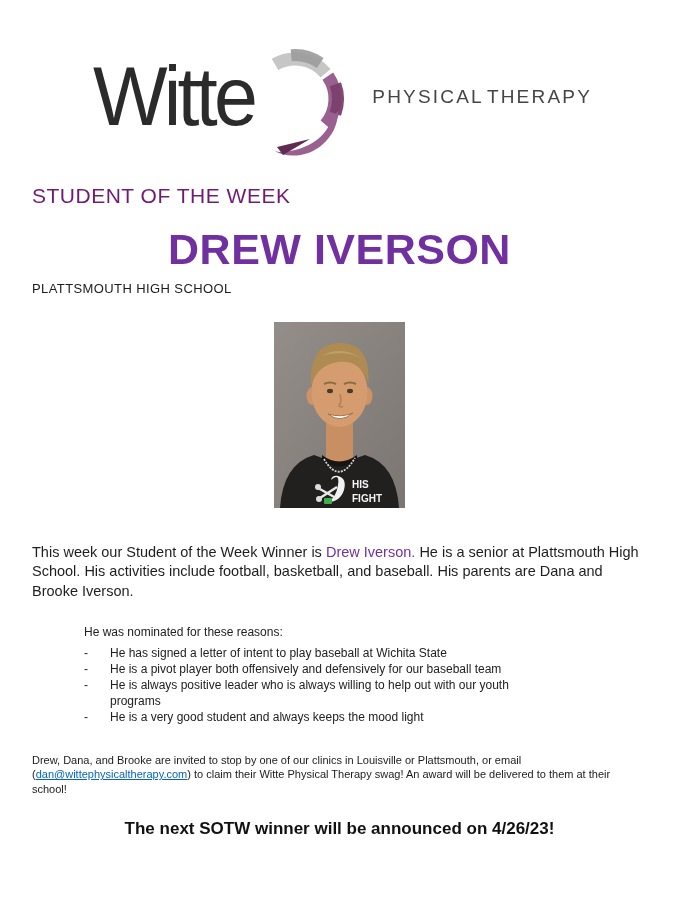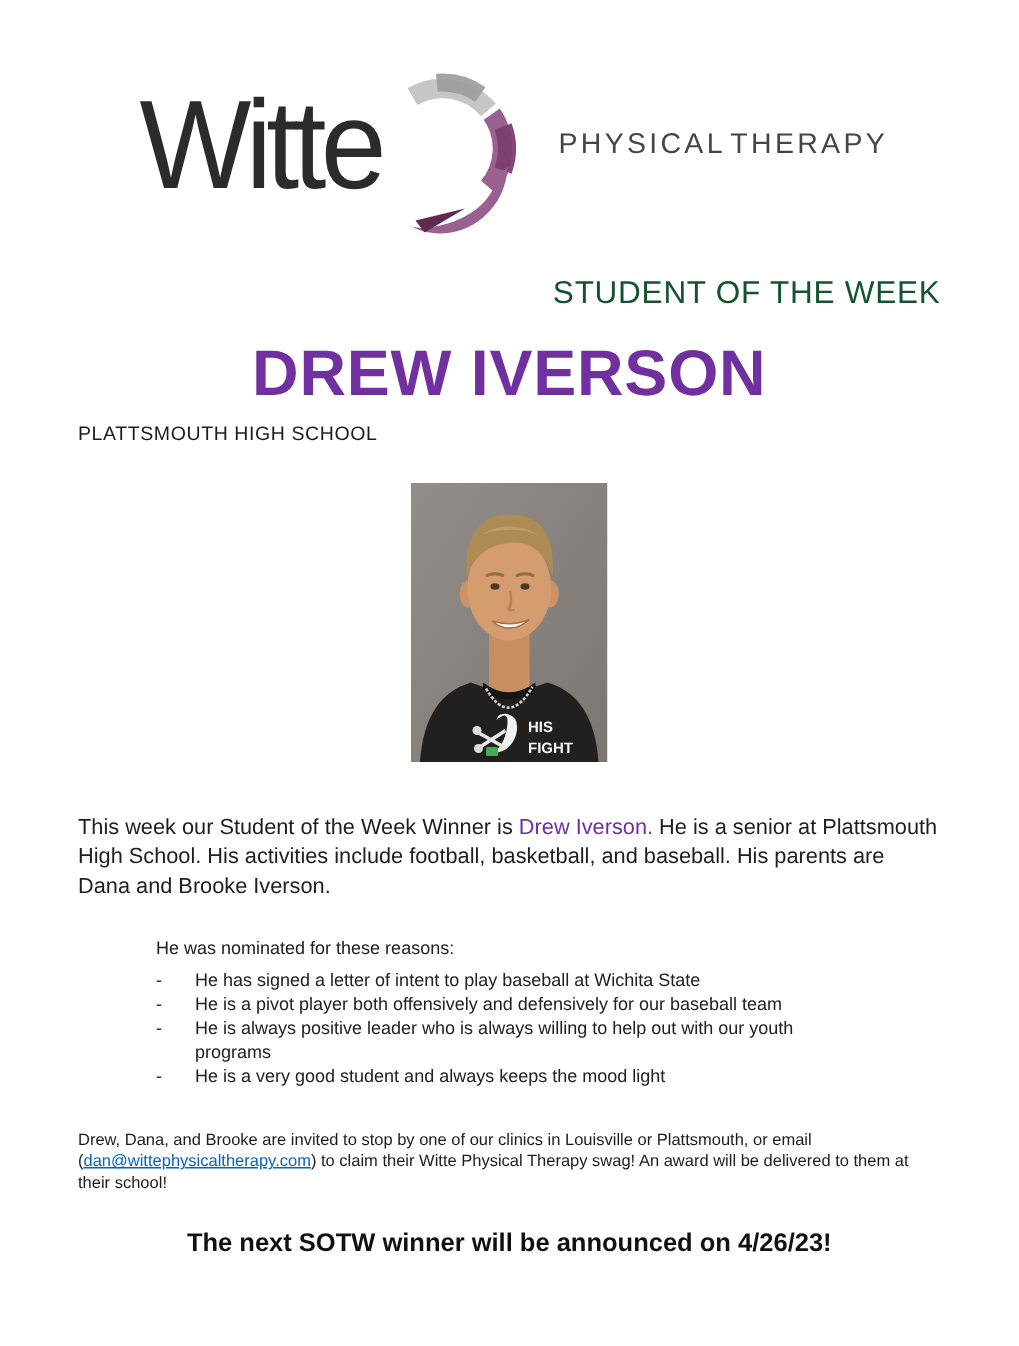--- a/index.html
+++ b/index.html
@@ -9,21 +9,21 @@
     color: #212121;
     -webkit-font-smoothing: antialiased;
   }
   .page {
     position: relative;
     width: 679px;
     height: 897px;
     margin: 0 auto;
     background: #ffffff;
     overflow: hidden;
-    padding: 28px 52px 0;
+    padding: 28px 32px 0;
   }
 
   
   .logo-row {
     display: flex;
     justify-content: center;
     align-items: center;
     height: 136px;
     margin-left: 6px;
   }
@@ -47,24 +47,24 @@
   .tagline span {
     font-size: 19px;
     letter-spacing: 2.2px;
     color: #454545;
     line-height: 1.15;
   }
 
   
   .kicker {
     margin-top: 20px;
-    text-align: right;
+    text-align: left;
     font-size: 21px;
     letter-spacing: .5px;
-    color: #14532d;
+    color: #701a75;
   }
   .student-name {
     margin-top: 17px;
     text-align: center;
     font-size: 43px;
     font-weight: 700;
     letter-spacing: .5px;
     color: var(--accent, #7030a0);
   }
   .school {

